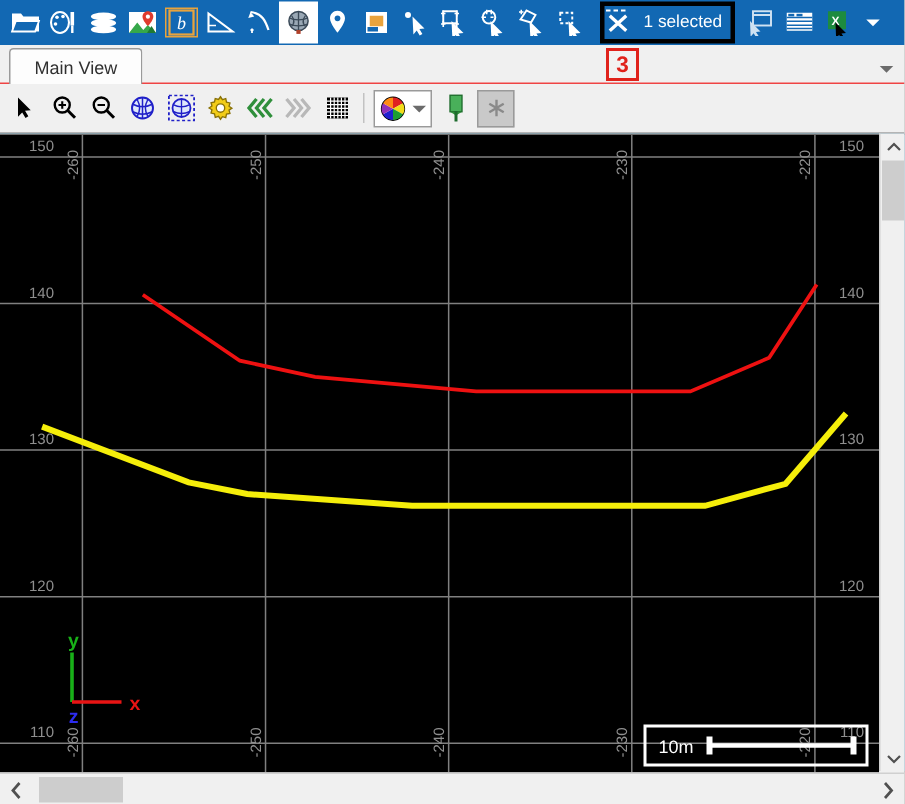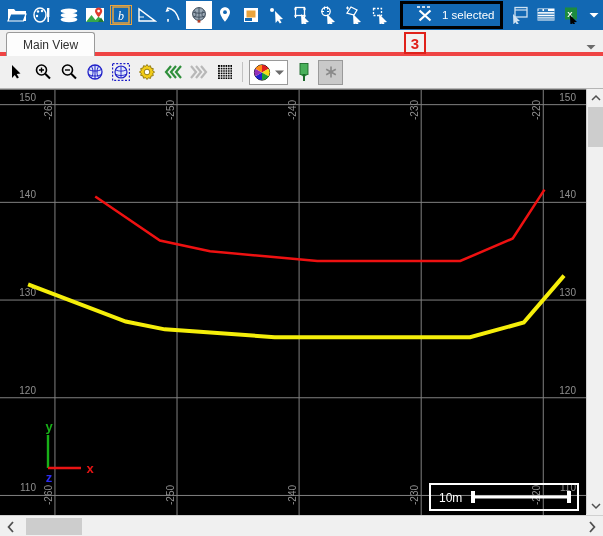--- a/index.html
+++ b/index.html
@@ -24,32 +24,32 @@
     flex: 0 0 auto;
   }
   .ribbon-btn.active {
     background: #ffffff;
   }
   .ribbon-btn.boxed svg { outline: 1px solid #e8a33d; }
 
   .selbox {
     height: 28px; margin-left: 6px; margin-right: 4px;
     border: 3px solid #000; background: #1268b3;
-    display: flex; align-items: center; padding: 0 6px 0 13px;
+    display: flex; align-items: center; padding: 0 6px 0 0;
     position: relative; top: 0;
   }
   .selbox .lbl { color: #fff; font-size: 11.5px; margin-left: 8px; white-space: nowrap; }
   .ribbon-caret {
     width: 20px; height: 28px; display: flex; align-items: center; justify-content: center;
   }
 
   
   .tabbar {
     position: absolute; left: 0; top: 30px; width: 603px; height: 26px;
-    background: #f0f0f0; border-bottom: 4px solid #ef4444;
+    background: #f0f0f0; border-bottom: 1px solid #ef4444;
   }
   .tab {
     position: absolute; left: 6px; top: 2px; height: 25px;
     padding: 0 16px; line-height: 25px;
     background: #fdfdfd; border: 1px solid #9a9a9a; border-bottom: none;
     font-size: 12px; color: #303030;
     border-top-left-radius: 3px; border-top-right-radius: 3px;
   }
   .badge3 {
     position: absolute; left: 404px; top: 32px;

